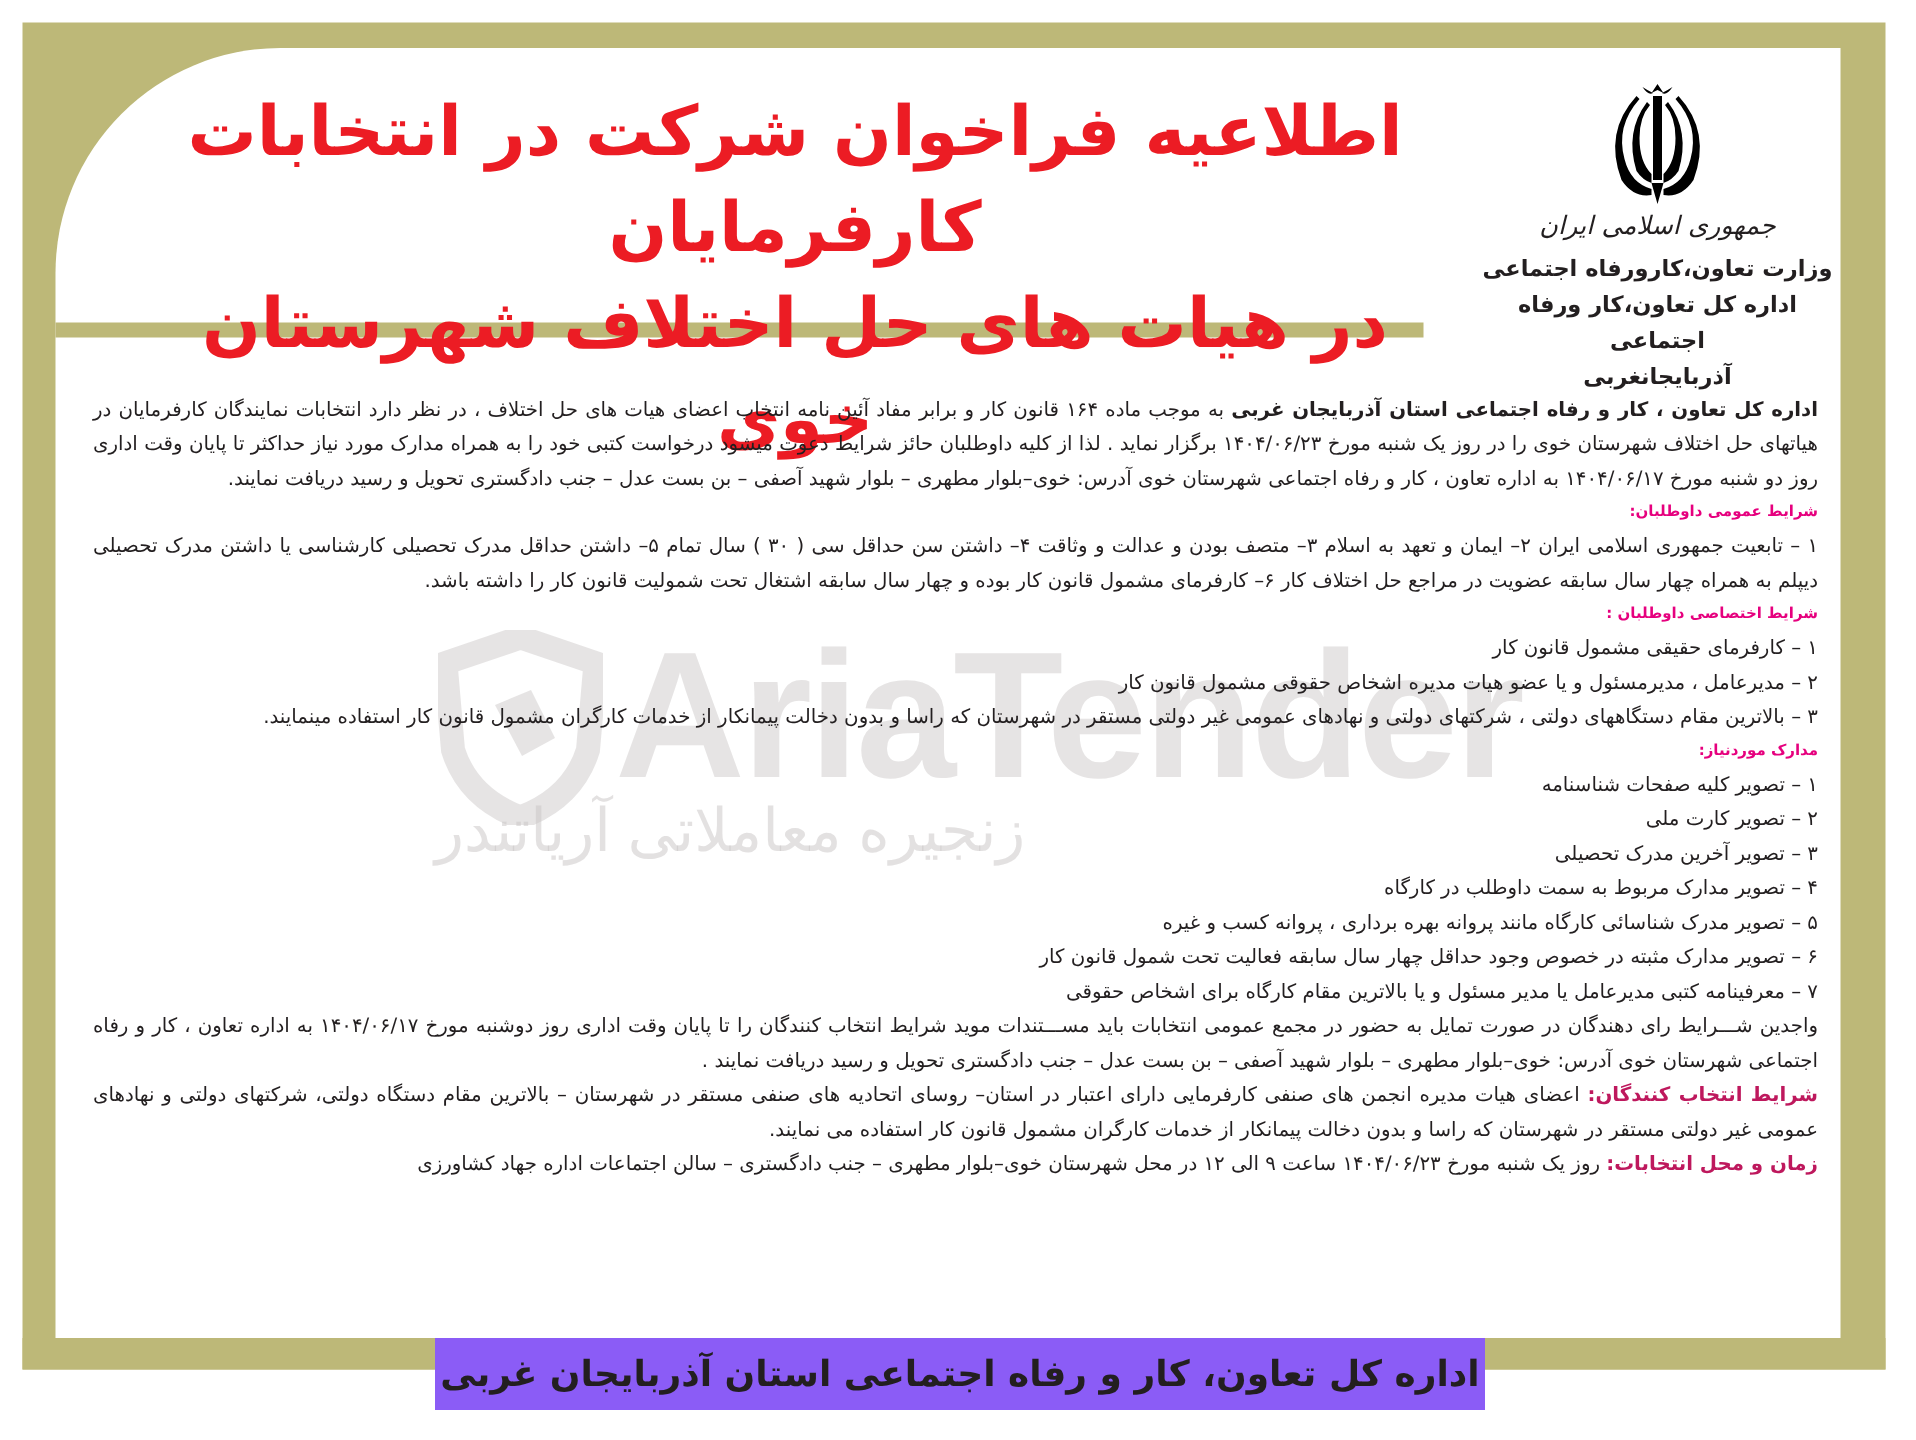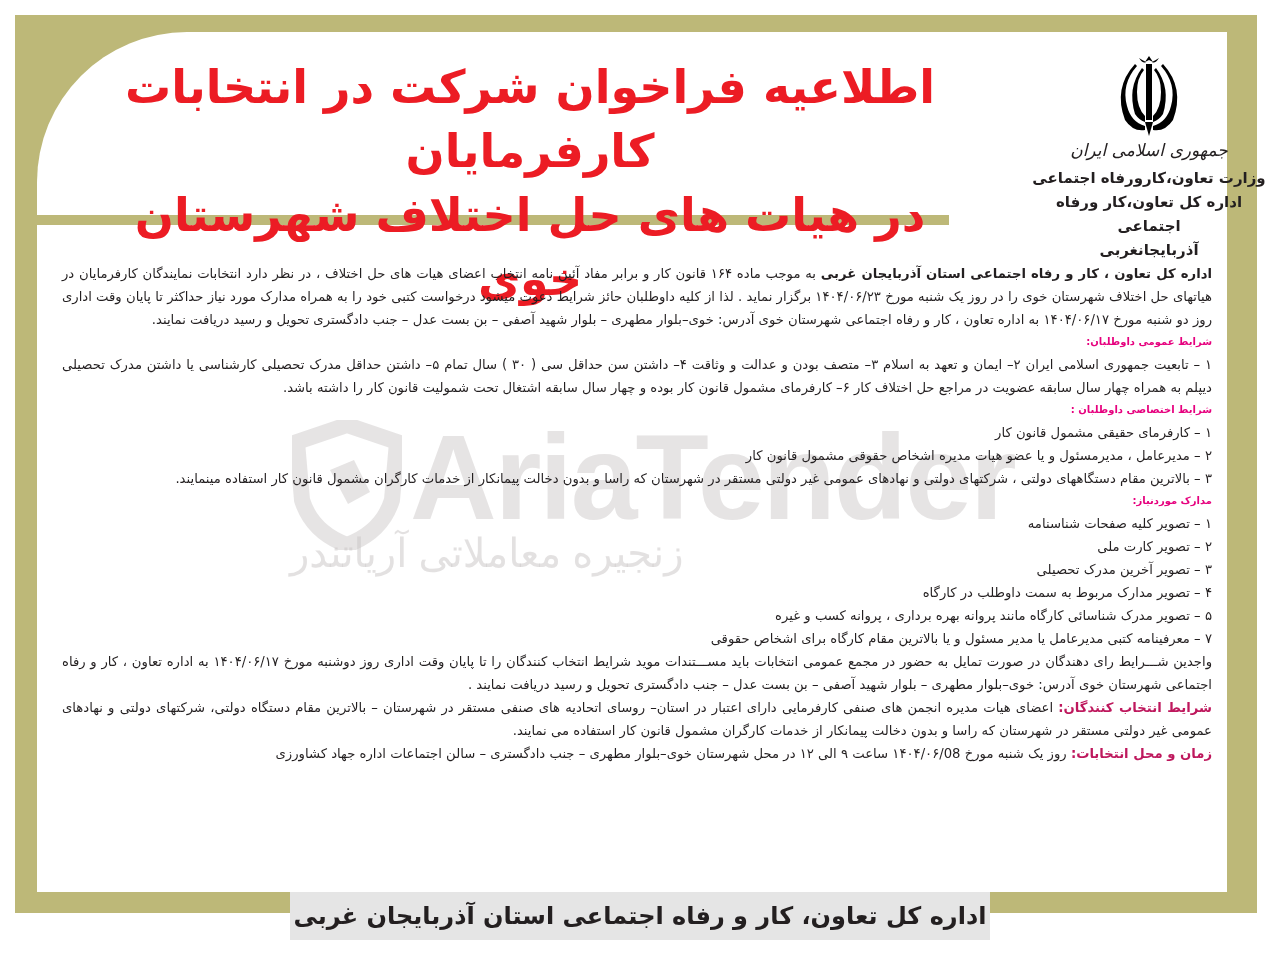--- a/index.html
+++ b/index.html
@@ -1,35 +1,35 @@
 <!DOCTYPE html>
 <html><head>
 <meta charset="utf-8">
 <style>
   html,body{margin:0;padding:0;background:#ffffff;}
   body{width:1277px;height:960px;position:relative;overflow:hidden;font-family:"DejaVu Sans",sans-serif;color:#231f20;}
   .frame{position:absolute;left:15px;top:15px;width:1242px;height:898px;background:#bdb878;}
   .inner{position:absolute;left:37px;top:32px;width:1190px;height:880px;background:#ffffff;border-radius:150px 0 0 0;}
   .header-divider2{position:absolute;left:37px;top:215px;width:912px;height:10px;background:#bdb878;}
   .title{position:absolute;left:100px;top:55px;width:860px;text-align:center;direction:rtl;color:#ec1c24;font-weight:bold;font-size:46px;line-height:64px;font-family:"DejaVu Sans",sans-serif;}
-  .logo-block{position:absolute;left:985px;top:48px;width:240px;text-align:center;direction:rtl;margin-left:44px;}
+  .logo-block{position:absolute;left:985px;top:48px;width:240px;text-align:center;direction:rtl;}
   .emblem{display:block;margin:0 auto;width:80px;height:90px;}
   .logo-script{font-family:"DejaVu Serif",serif;font-size:17px;font-style:italic;margin-top:2px;}
   .ministry{font-family:"DejaVu Sans",sans-serif;font-weight:bold;font-size:15px;line-height:24px;margin-top:6px;}
   .body{position:absolute;left:62px;top:262px;width:1150px;direction:rtl;text-align:justify;font-size:13.2px;line-height:23px;}
   .body p{margin:0;}
   .sec{color:#e6007e;font-weight:bold;font-size:10px;line-height:22px;}
   .sec-red{color:#be185d;font-weight:bold;}
   .b{font-weight:bold;}
   .item{margin:0;}
   .wm-text{position:absolute;left:300px;top:408px;font-size:120px;font-weight:bold;color:rgba(200,195,195,0.45);letter-spacing:-2px;font-family:Liberation Sans, sans-serif;}
   .wm-sub{position:absolute;left:290px;top:530px;font-size:40px;color:rgba(200,195,195,0.5);direction:rtl;letter-spacing:14px;font-family:Liberation Sans, sans-serif;}
   .wm-shield{position:absolute;left:292px;top:420px;width:110px;height:130px;}
   .footer-bar{position:absolute;left:15px;top:892px;width:1242px;height:21px;background:#bdb878;}
-  .footer-badge{position:absolute;left:290px;top:892px;width:700px;height:48px;background:#e5e5e5;text-align:center;direction:rtl;font-weight:bold;font-size:24px;line-height:48px;color:#231f20;}
+  .footer-badge{position:absolute;left:290px;top:892px;width:700px;height:48px;background:#8b5cf6;text-align:center;direction:rtl;font-weight:bold;font-size:24px;line-height:48px;color:#231f20;}
 </style>
 </head>
 <body>
 
 <div class="frame"></div>
 <div class="inner"></div>
 <div class="header-divider2"></div>
 
 <div class="title">
   <div>اطلاعیه فراخوان شرکت در انتخابات کارفرمایان</div>
@@ -73,23 +73,24 @@
   <p class="item">۱ – کارفرمای حقیقی مشمول قانون کار</p>
   <p class="item">۲ – مدیرعامل ، مدیرمسئول و یا عضو هیات مدیره اشخاص حقوقی مشمول قانون کار</p>
   <p class="item">۳ – بالاترین مقام دستگاههای دولتی ، شرکتهای دولتی و نهادهای عمومی غیر دولتی مستقر در شهرستان که راسا و بدون دخالت پیمانکار از خدمات کارگران مشمول قانون کار استفاده مینمایند.</p>
 
   <p class="sec">مدارک موردنیاز:</p>
   <p class="item">۱ – تصویر کلیه صفحات شناسنامه</p>
   <p class="item">۲ – تصویر کارت ملی</p>
   <p class="item">۳ – تصویر آخرین مدرک تحصیلی</p>
   <p class="item">۴ – تصویر مدارک مربوط به سمت داوطلب در کارگاه</p>
   <p class="item">۵ – تصویر مدرک شناسائی کارگاه مانند پروانه بهره برداری ، پروانه کسب و غیره</p>
+  <p class="item">۶ – تصویر مدارک مثبته در خصوص وجود حداقل چهار سال سابقه فعالیت تحت شمول قانون کار</p>
   <p class="item">۷ – معرفینامه کتبی مدیرعامل یا مدیر مسئول و یا بالاترین مقام کارگاه برای اشخاص حقوقی</p>
 
   <p>واجدین شـــرایط رای دهندگان در صورت تمایل به حضور در مجمع عمومی انتخابات باید مســـتندات موید شرایط انتخاب کنندگان را تا پایان وقت اداری روز دوشنبه مورخ ۱۴۰۴/۰۶/۱۷ به اداره تعاون ، کار و رفاه اجتماعی شهرستان خوی آدرس: خوی–بلوار مطهری – بلوار شهید آصفی – بن بست عدل – جنب دادگستری تحویل و رسید دریافت نمایند .</p>
 
   <p><span class="sec-red">شرایط انتخاب کنندگان:</span><span> اعضای هیات مدیره انجمن های صنفی کارفرمایی دارای اعتبار در استان– روسای اتحادیه های صنفی مستقر در شهرستان – بالاترین مقام دستگاه دولتی، شرکتهای دولتی و نهادهای عمومی غیر دولتی مستقر در شهرستان که راسا و بدون دخالت پیمانکار از خدمات کارگران مشمول قانون کار استفاده می نمایند.</span></p>
 
-  <p><span class="sec-red">زمان و محل انتخابات:</span><span> روز یک شنبه مورخ ۱۴۰۴/۰۶/08 ساعت ۹ الی ۱۲ در محل شهرستان خوی–بلوار مطهری – جنب دادگستری – سالن اجتماعات اداره جهاد کشاورزی</span></p>
+  <p><span class="sec-red">زمان و محل انتخابات:</span><span> روز یک شنبه مورخ ۱۴۰۴/۰۶/۲۳ ساعت ۹ الی ۱۲ در محل شهرستان خوی–بلوار مطهری – جنب دادگستری – سالن اجتماعات اداره جهاد کشاورزی</span></p>
 </div>
 
 <div class="footer-bar"></div>
 <div class="footer-badge">اداره کل تعاون، کار و رفاه اجتماعی استان آذربایجان غربی</div>
 
 </body></html>

